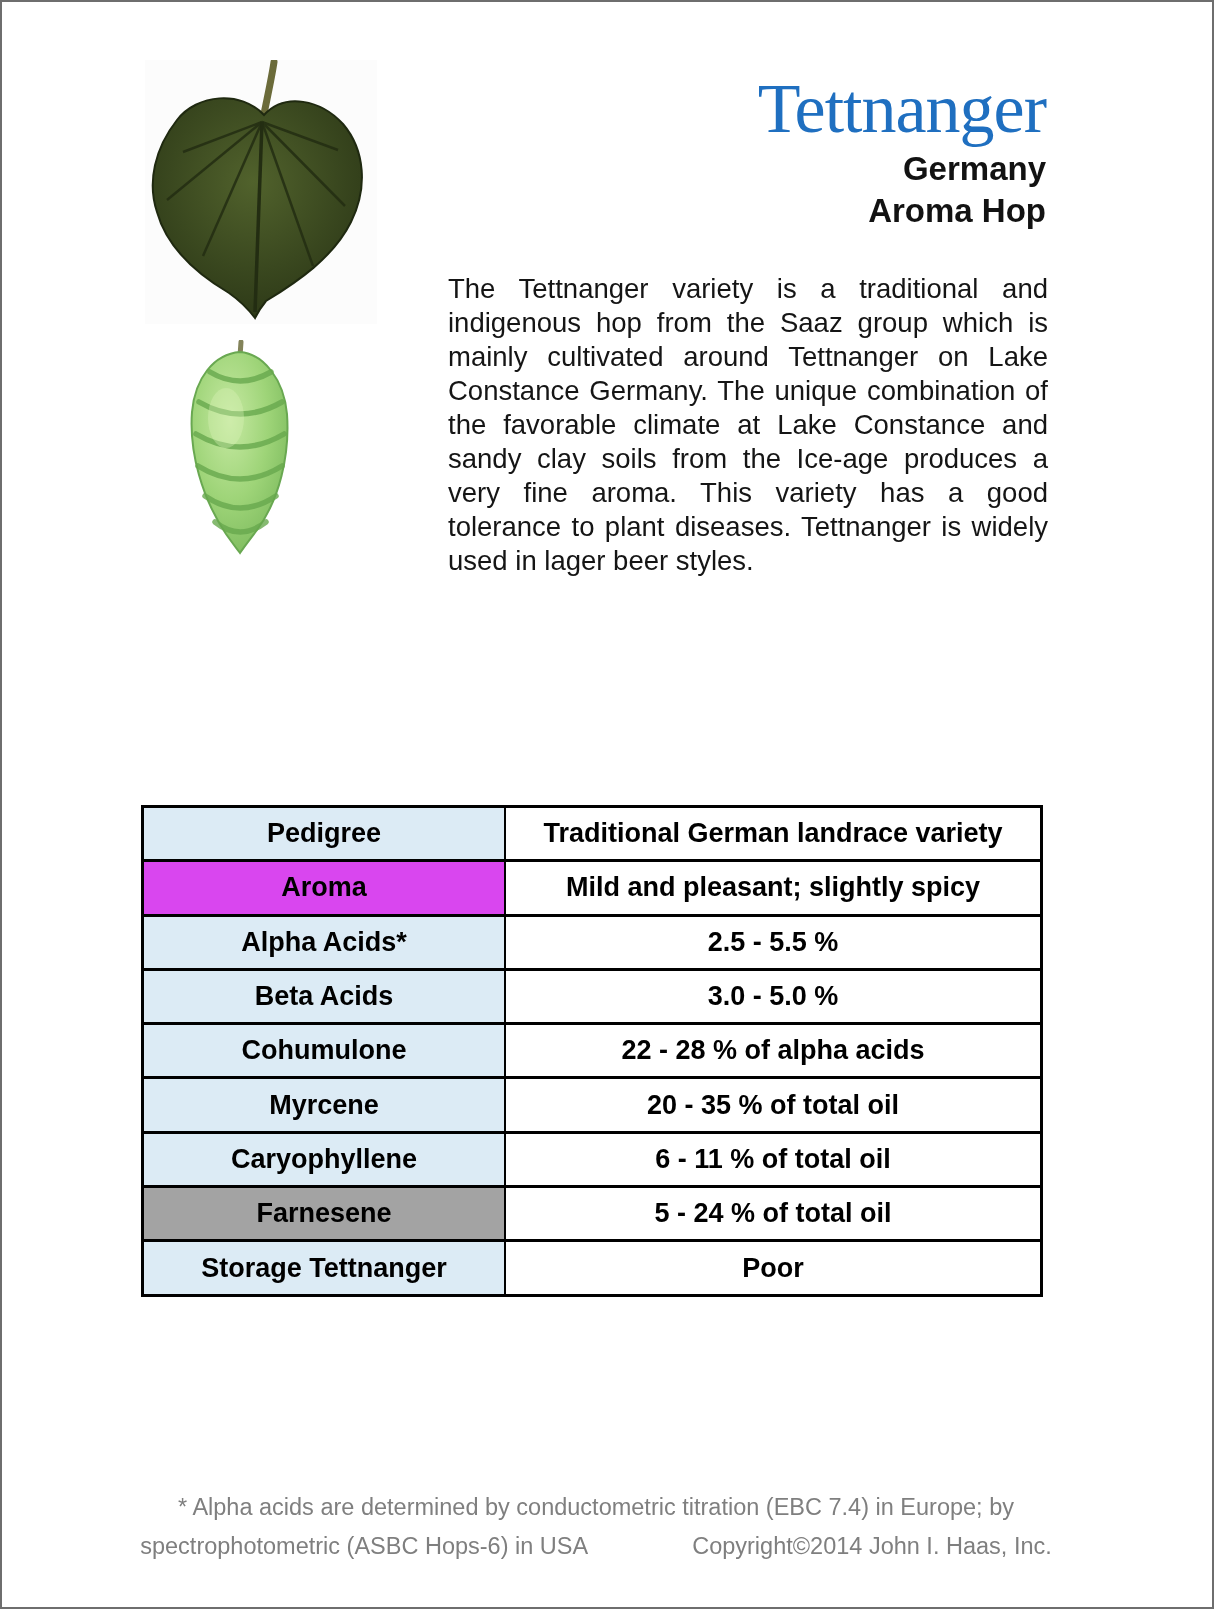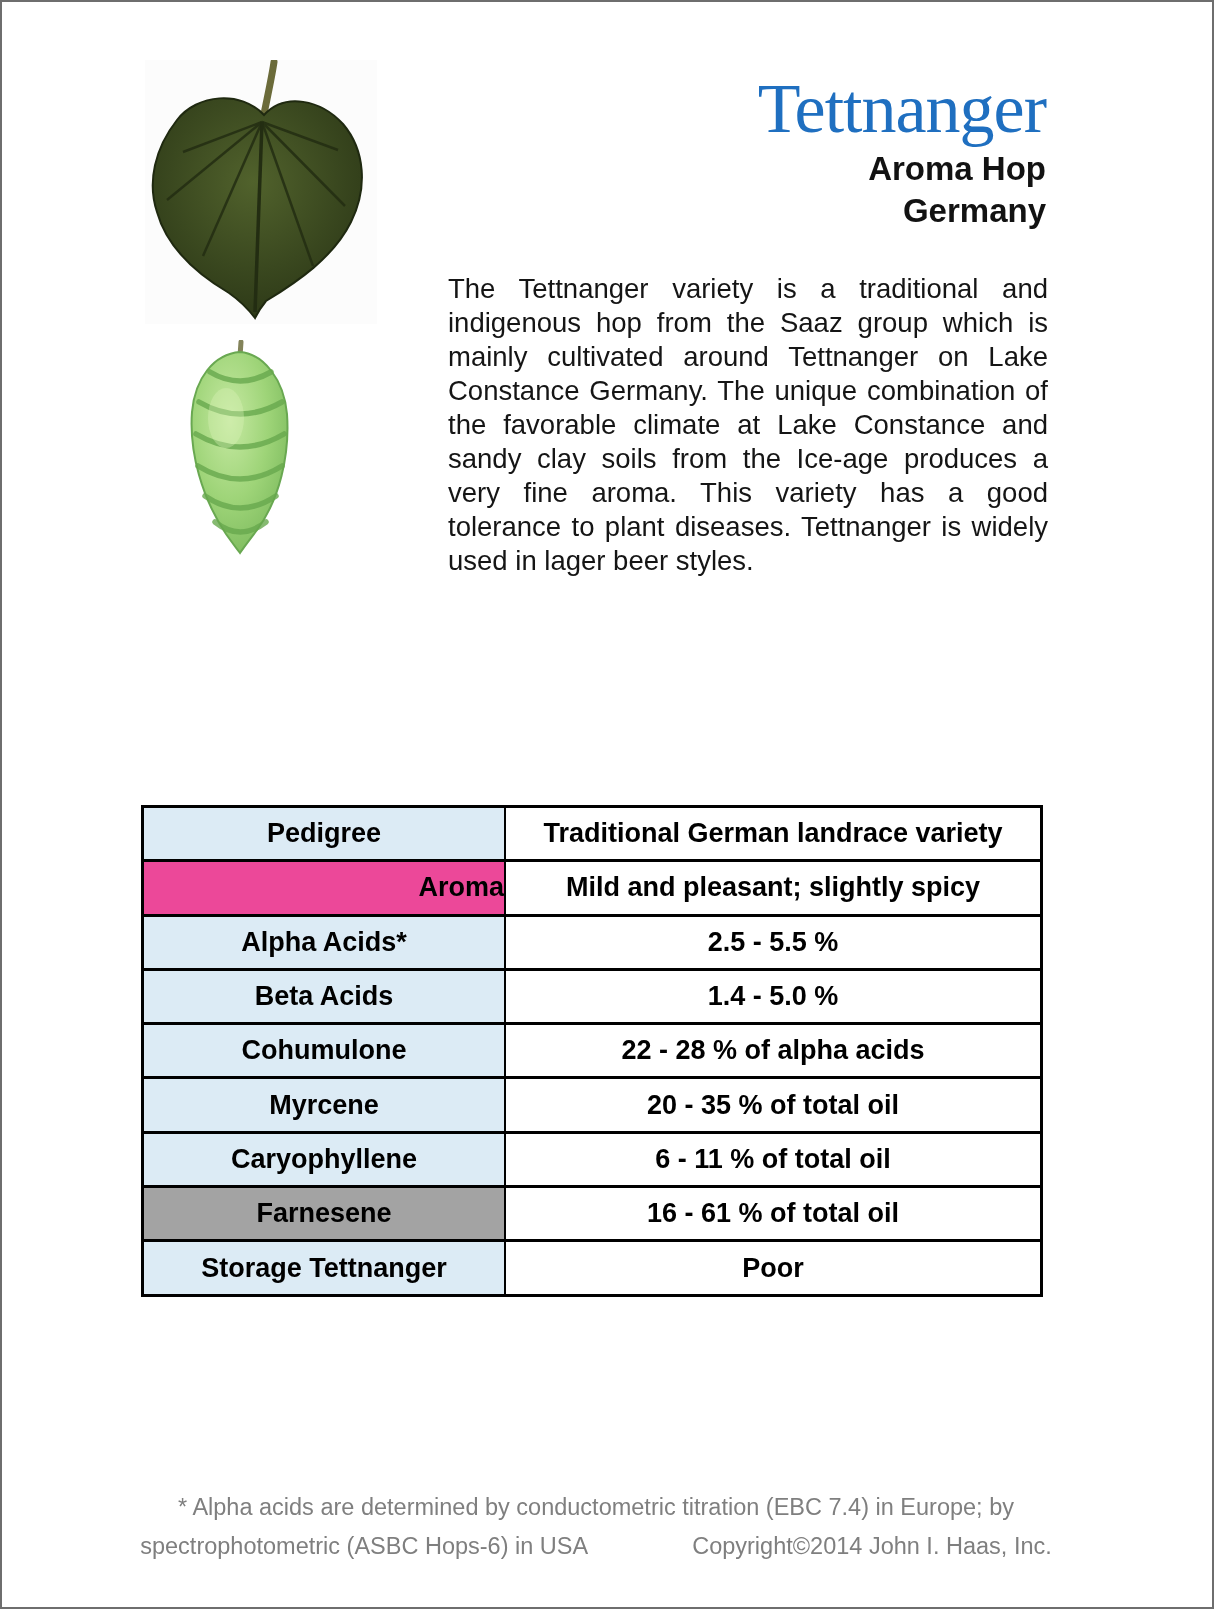--- a/index.html
+++ b/index.html
@@ -158,59 +158,59 @@
         <path d="M16,126 Q58,152 100,126"></path>
         <path d="M23,156 Q58,180 94,156"></path>
         <path d="M33,182 Q58,202 84,182"></path>
       </g>
       <ellipse cx="44" cy="78" rx="18" ry="30" fill="#dcf3ba" opacity="0.35"></ellipse>
     </svg>
   </div>
 
   <div class="header-block">
     <h1 class="title" style="color: rgb(31, 111, 192);">Tettnanger</h1>
+    <div class="subtitle">Germany</div>
     <div class="subtitle">Aroma Hop</div>
-    <div class="subtitle">Germany</div>
   </div>
 
   <p class="desc">The Tettnanger variety is a traditional and indigenous hop from the Saaz group which is mainly cultivated around Tettnanger on Lake Constance Germany. The unique combination of the favorable climate at Lake Constance and sandy clay soils from the Ice-age produces a very fine aroma. This variety has a good tolerance to plant diseases. Tettnanger is widely used in lager beer styles.</p>
 
   <table class="spec-table">
     <tbody>
       <tr>
         <td class="lbl" style="background: rgb(220, 235, 245);">Pedigree</td>
         <td class="val">Traditional German landrace variety</td>
       </tr>
       <tr>
-        <td class="lbl" style="background: #ec4899; text-align: right;">Aroma</td>
+        <td class="lbl" style="background: #d946ef;">Aroma</td>
         <td class="val">Mild and pleasant; slightly spicy</td>
       </tr>
       <tr>
         <td class="lbl" style="background: rgb(220, 235, 245);">Alpha Acids*</td>
         <td class="val">2.5 - 5.5 %</td>
       </tr>
       <tr>
         <td class="lbl" style="background: rgb(220, 235, 245);">Beta Acids</td>
-        <td class="val">1.4 - 5.0 %</td>
+        <td class="val">3.0 - 5.0 %</td>
       </tr>
       <tr>
         <td class="lbl" style="background: rgb(220, 235, 245);">Cohumulone</td>
         <td class="val">22 - 28 % of alpha acids</td>
       </tr>
       <tr>
         <td class="lbl" style="background: rgb(220, 235, 245);">Myrcene</td>
         <td class="val">20 - 35 % of total oil</td>
       </tr>
       <tr>
         <td class="lbl" style="background: rgb(220, 235, 245);">Caryophyllene</td>
         <td class="val">6 - 11 % of total oil</td>
       </tr>
       <tr>
         <td class="lbl" style="background: #a3a3a3;">Farnesene</td>
-        <td class="val">16 - 61 % of total oil</td>
+        <td class="val">5 - 24 % of total oil</td>
       </tr>
       <tr>
         <td class="lbl" style="background: rgb(220, 235, 245);">Storage Tettnanger</td>
         <td class="val">Poor</td>
       </tr>
     </tbody>
   </table>
 
   <div class="footer">
     <div>* Alpha acids are determined by conductometric titration (EBC 7.4) in Europe; by</div>

